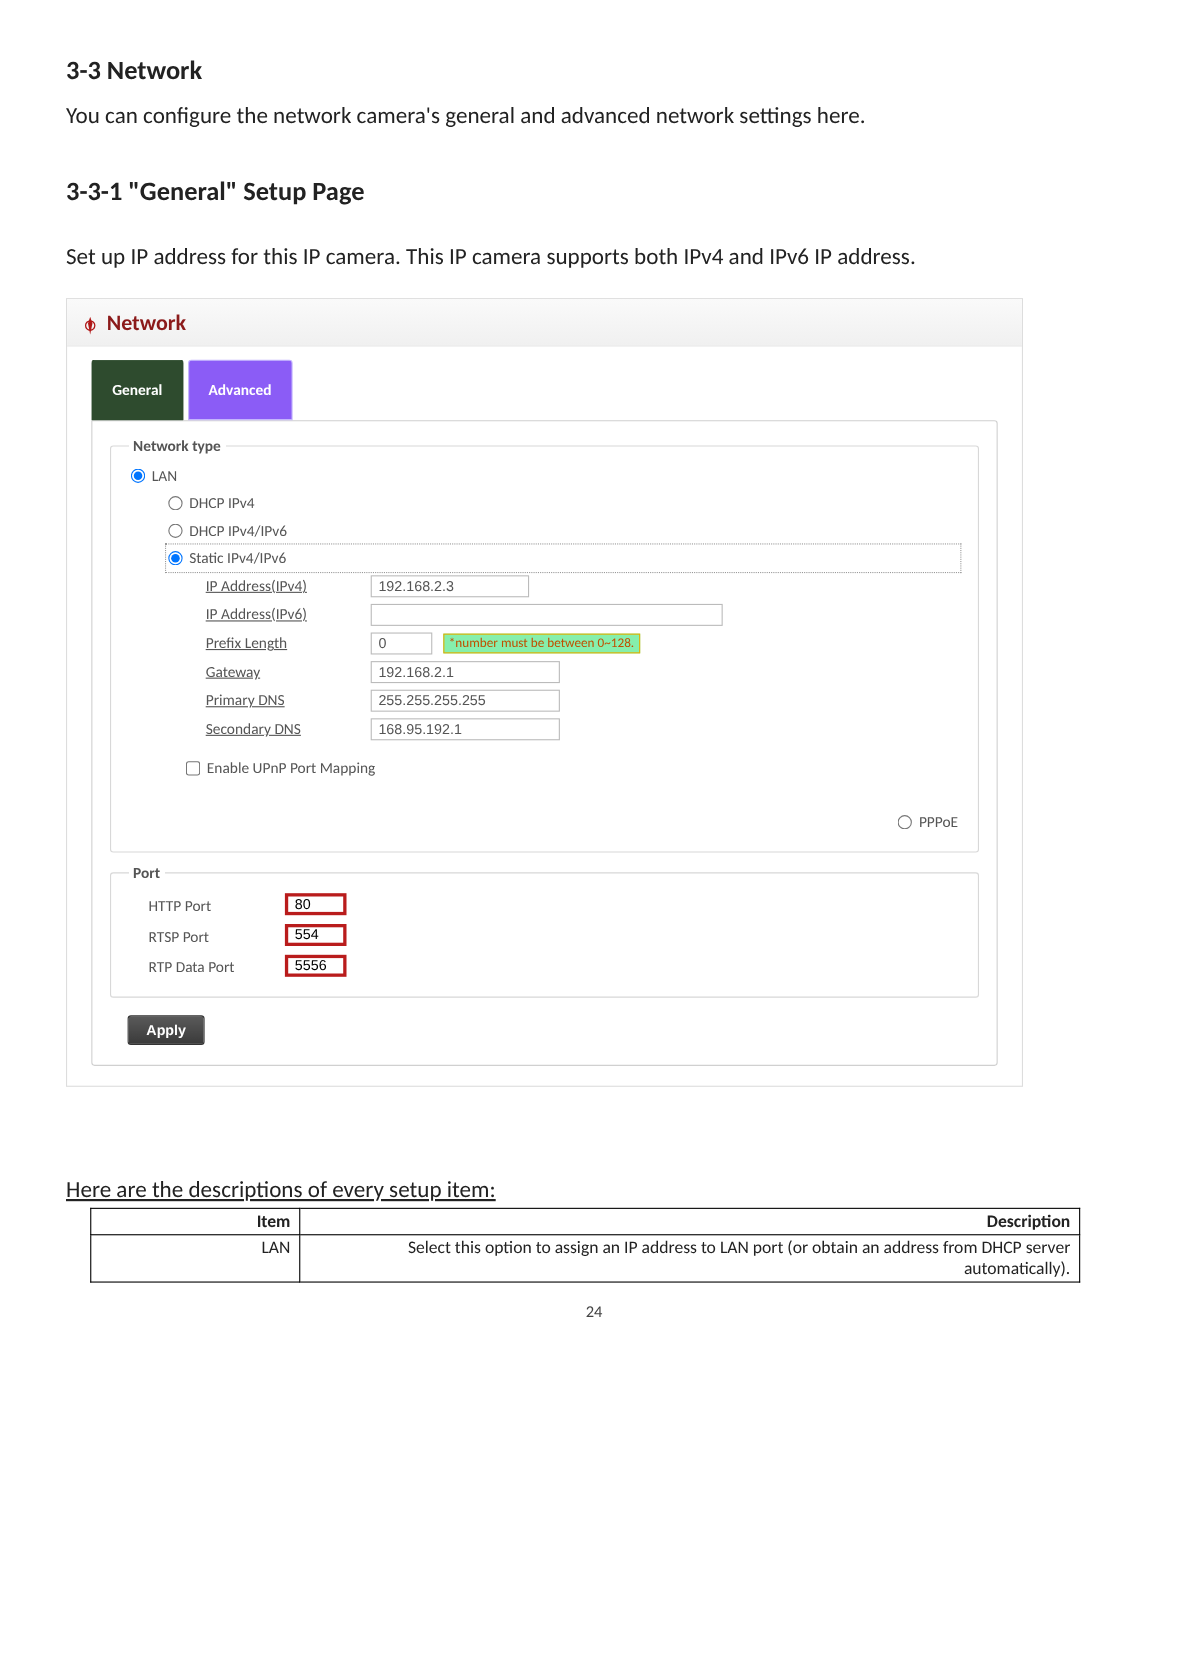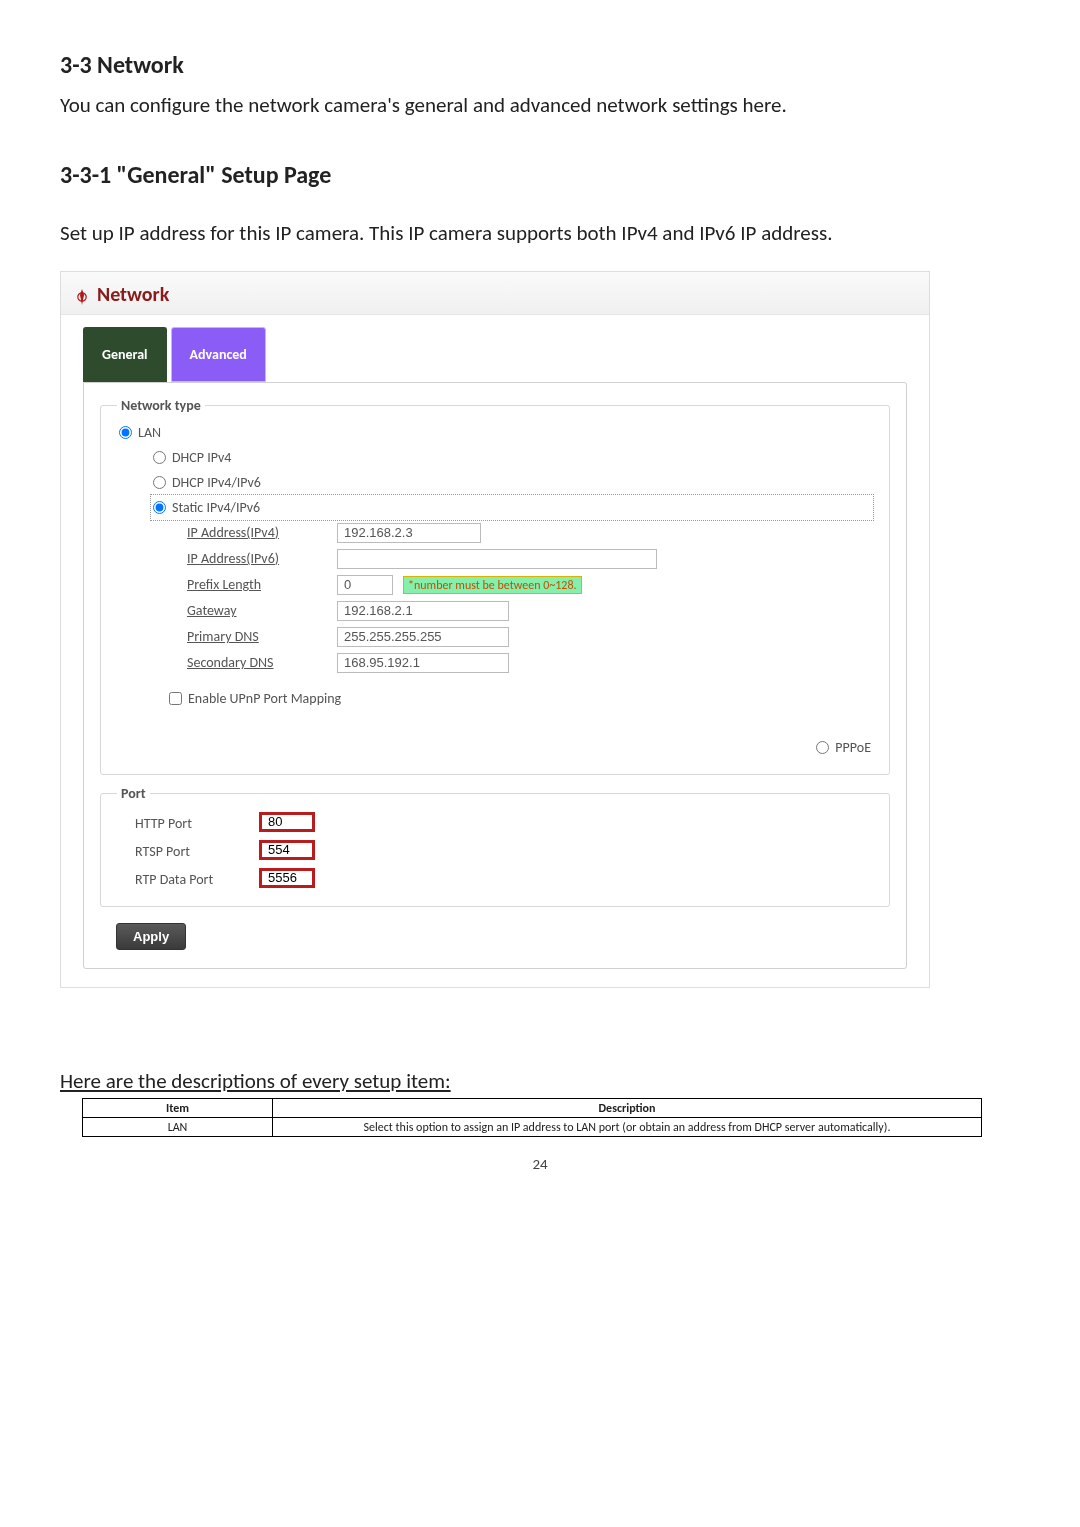--- a/index.html
+++ b/index.html
@@ -23,21 +23,21 @@
     .field-row .lbl { width: 140px; text-decoration: underline; }
     .field-row input[type=text] { border:1px solid #bbb; background:#fff; padding:2px 6px; font-size:13px; color:#555; height:20px; }
     .hint { background:#86efac; border:1px solid #e0b000; color:#c05000; font-size:12px; padding:1px 4px; }
     .chk-row { display:flex; align-items:center; gap:6px; font-size:14px; color:#555; padding:4px 0; margin-left:52px; }
     .port-row { display:flex; align-items:flex-end; gap:4px; font-size:14px; color:#555; padding:4px 18px; }
     .port-row .plbl { width:120px; }
     .port-row input { border:3px solid #b91c1c; padding:2px 6px; font-size:13px; width:56px; height:20px; }
     .apply-btn { margin: 6px 22px 0 32px; display:inline-block; background:linear-gradient(to bottom,#5a5a5a,#3a3a3a); color:#fff; border:1px solid #333; border-radius:3px; padding:5px 16px; font-size:13px; font-weight:bold; cursor:pointer; }
     .under { text-decoration: underline; font-size: 21px; margin-top: 80px; }
     table.desc { border-collapse: collapse; width: 900px; margin: 4px 0 0 22px; }
-    table.desc td, table.desc th { border:1px solid #000; padding: 2px 8px; font-size:12px; text-align:center; vertical-align: top; }
+    table.desc td, table.desc th { border:1px solid #000; padding: 2px 8px; font-size:16px; text-align:right; vertical-align: top; }
     table.desc th { font-weight: bold; }
     .pagenum { text-align:center; font-size:15px; color:#444; margin-top:18px; }
     input[type=radio], input[type=checkbox]{ width:13px; height:13px; }
     .logo-icon { display:inline-block; width:18px; height:18px; }
   </style>
 </head>
 <body>
 
 <div class="heading1">3-3 Network</div>
 <div class="bodytext">You can configure the network camera's general and advanced network settings here.</div>

